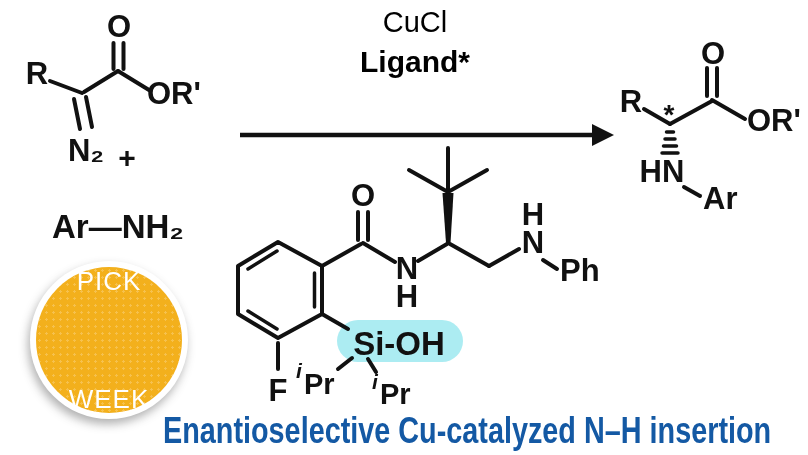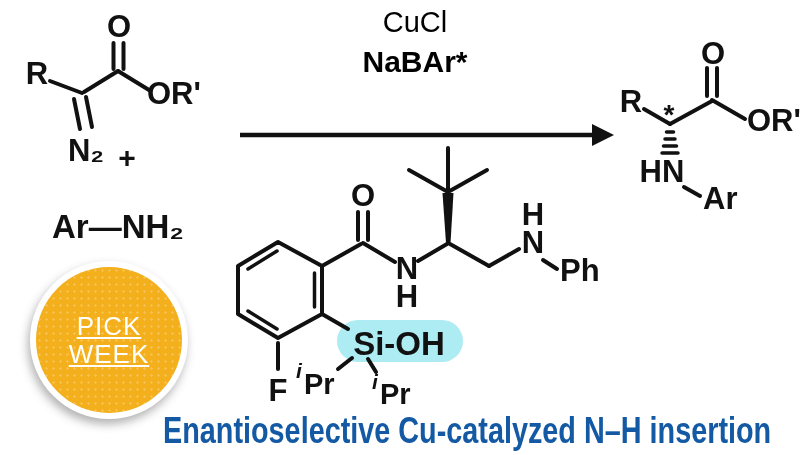--- a/index.html
+++ b/index.html
@@ -20,22 +20,22 @@
   .reagents sup{font-size:19px;line-height:0;vertical-align:super;}
   .badge{
     position:absolute;left:30px;top:261px;width:158px;height:158px;border-radius:50%;
     background:#ffffff;box-shadow:-2px 5px 10px rgba(60,60,60,0.4);
   }
   .badge-inner{
     position:absolute;left:6px;top:6px;right:6px;bottom:6px;border-radius:50%;
     background-color:#F3B01C;
     background-image:radial-gradient(rgba(255,255,255,0.22) 1.2px, rgba(255,255,255,0) 1.4px);
     background-size:7px 7px;
-    display:flex;flex-direction:column;align-items:center;justify-content:center;
-    color:#fff;font-size:26px;line-height:28px;font-weight:400;letter-spacing:1px;text-align:center;text-decoration:underline;
+    display:flex;flex-direction:column;align-items:center;justify-content:space-between;
+    color:#fff;font-size:26px;line-height:28px;font-weight:400;letter-spacing:1px;text-align:center;
   }
   .callout{
     position:absolute;left:486px;top:331px;width:319px;height:43px;border-radius:22px;
     background:#FAE388;display:flex;align-items:center;justify-content:center;
   }
   .callout span{
     font-weight:700;font-size:30px;color:#111;white-space:nowrap;
     display:inline-block;transform:scaleX(0.86);transform-origin:center;
   }
   .headline{
@@ -125,21 +125,21 @@
       <text class="atom" x="669" y="124" font-size="28" text-anchor="middle">*</text>
       <text class="atom" x="713" y="64" font-size="31" text-anchor="middle">O</text>
       <text class="atom" x="747" y="131" font-size="31" text-anchor="start">OR'</text>
       <text class="atom" x="662" y="182" font-size="31" text-anchor="middle">HN</text>
       <text class="atom" x="703" y="209" font-size="31" text-anchor="start">Ar</text>
     </g>
   </svg>
 
   <div class="reagents">
     <div>CuCl</div>
-    <div class="rg-bold">NaBAr*</div>
+    <div class="rg-bold">Ligand*</div>
   </div>
 
   <div class="badge">
     <div class="badge-inner">
       <div>PICK</div>
       <div>WEEK</div>
     </div>
   </div>
 
 

